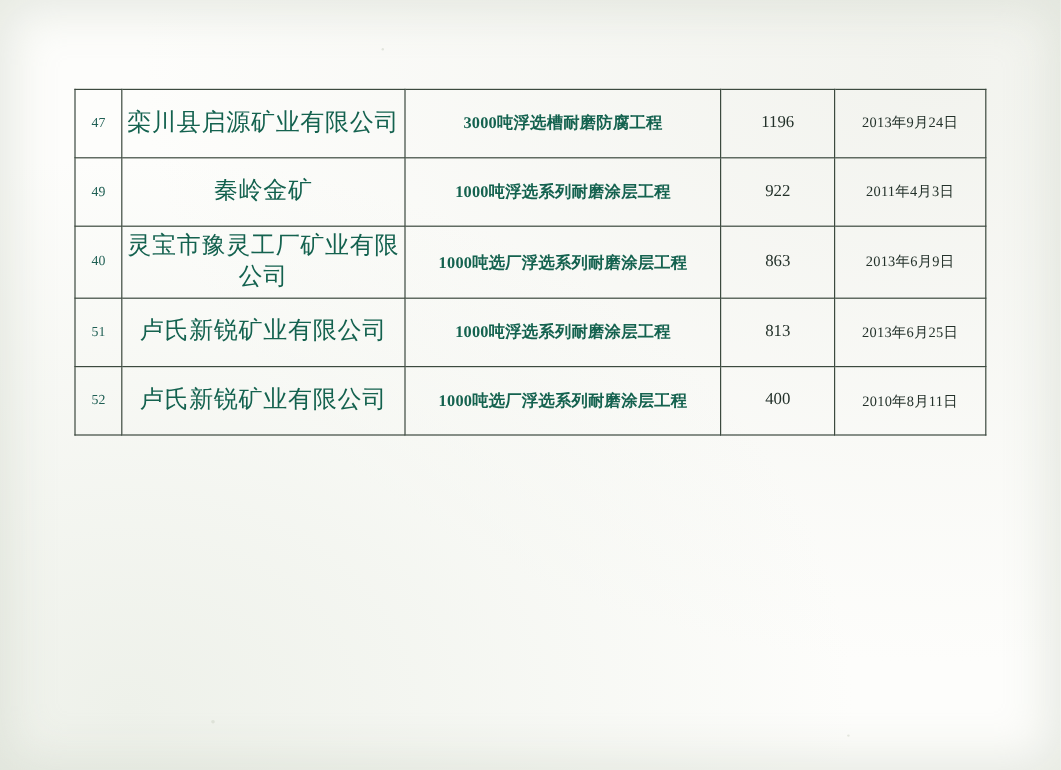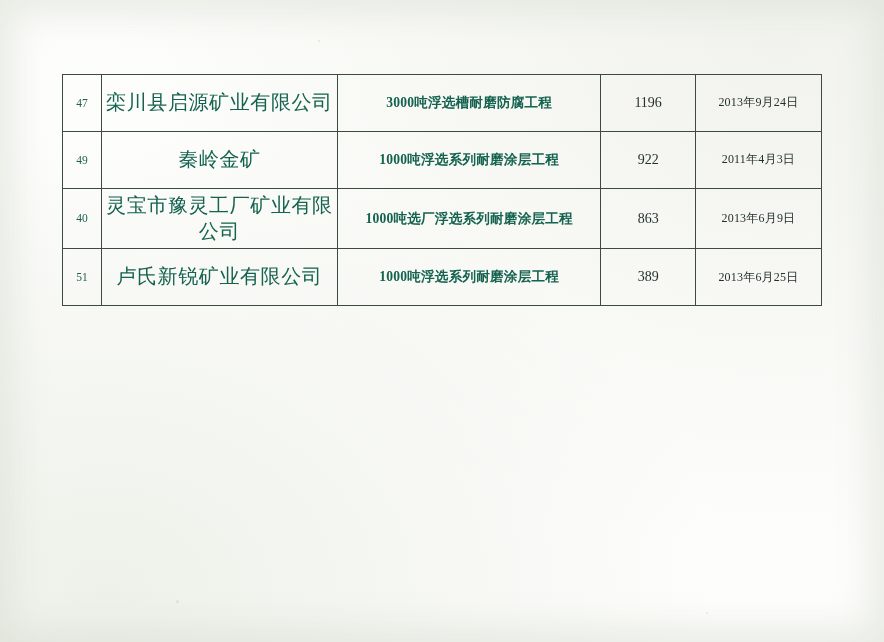--- a/index.html
+++ b/index.html
@@ -128,19 +128,26 @@
         <td class="cell-index">40</td>
         <td class="cell-company">灵宝市豫灵工厂矿业有限公司</td>
         <td class="cell-project">1000吨选厂浮选系列耐磨涂层工程</td>
         <td class="cell-amount">863</td>
         <td class="cell-date">2013年6月9日</td>
       </tr>
       <tr class="row-h1">
         <td class="cell-index">51</td>
         <td class="cell-company">卢氏新锐矿业有限公司</td>
         <td class="cell-project">1000吨浮选系列耐磨涂层工程</td>
-        <td class="cell-amount">389</td>
+        <td class="cell-amount">813</td>
         <td class="cell-date">2013年6月25日</td>
+      </tr>
+      <tr class="row-h1">
+        <td class="cell-index">52</td>
+        <td class="cell-company">卢氏新锐矿业有限公司</td>
+        <td class="cell-project">1000吨选厂浮选系列耐磨涂层工程</td>
+        <td class="cell-amount">400</td>
+        <td class="cell-date">2010年8月11日</td>
       </tr>
     </tbody>
   </table>
 
 </div>
 
 </body></html>

